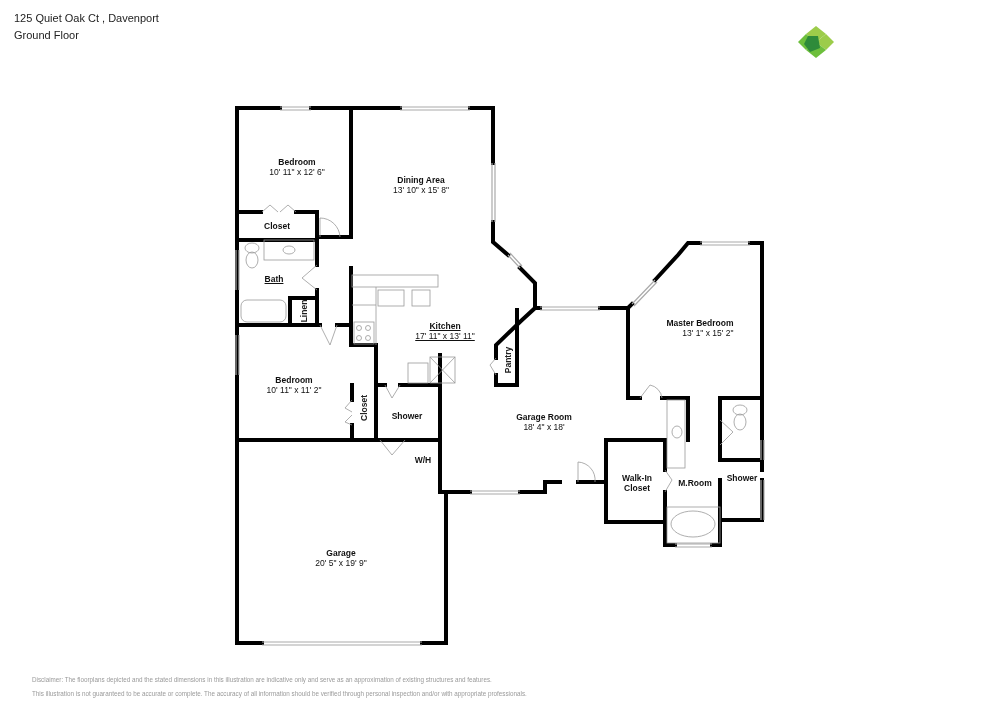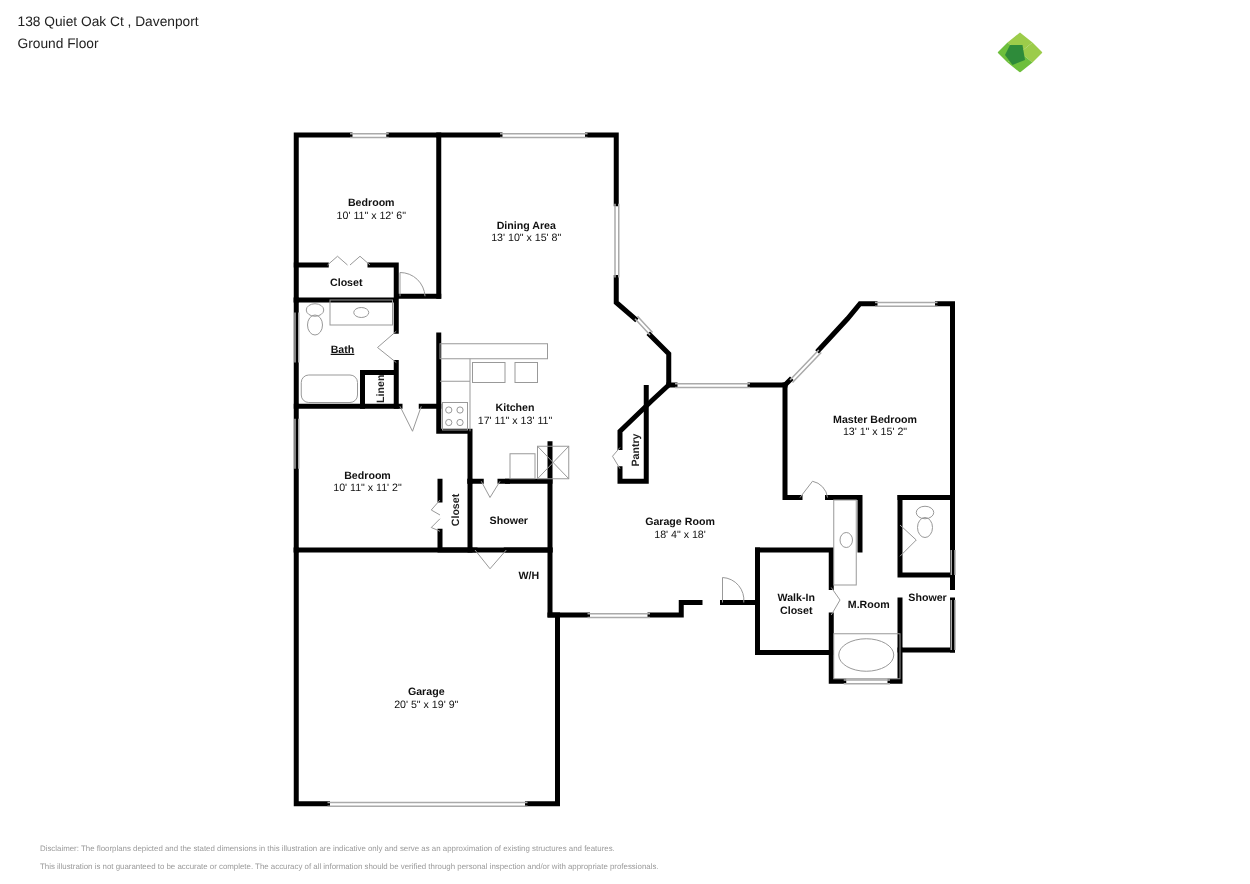--- a/index.html
+++ b/index.html
@@ -12,21 +12,21 @@
   .plan { position:absolute; left:0; top:0; }
   .room-label { position:absolute; text-align:center; font-size:8.5px; line-height:10px; color:#111; transform:translateX(-50%); white-space:nowrap; }
   .room-label .n { font-weight:bold; }
   .vlabel { position:absolute; font-size:8.5px; font-weight:bold; transform-origin:center; transform:translate(-50%,-50%) rotate(-90deg); white-space:nowrap; }
   .disc { position:absolute; left:32px; top:673px; font-size:6.3px; line-height:14px; color:#9a9a9a; }
 </style>
 </head>
 <body>
 
 <div class="hdr">
-  <div>138 Quiet Oak Ct , Davenport</div>
+  <div>125 Quiet Oak Ct , Davenport</div>
   <div>Ground Floor</div>
 </div>
 
 <div class="logo">
   <svg width="36" height="34" viewBox="0 0 36 34">
     <polygon points="18,2 28,10 18,18 8,10" fill="#9ccc4a"></polygon>
     <polygon points="8,10 18,18 8,26 0,18" fill="#6dbf3c"></polygon>
     <polygon points="28,10 36,18 28,26 18,18" fill="#9ccc4a"></polygon>
     <polygon points="18,18 28,26 18,34 8,26" fill="#6dbf3c"></polygon>
     <polygon points="10,12 20,12 22,24 12,28 6,20" fill="#2e8b3a"></polygon>
@@ -144,41 +144,41 @@
   <div class="n">Dining Area</div>
   <div>13' 10" x 15' 8"</div>
 </div>
 <div class="room-label" style="left:277px; top:221px;">
   <div class="n">Closet</div>
 </div>
 <div class="room-label" style="left:274px; top:274px;text-decoration:underline;">
   <div class="n">Bath</div>
 </div>
 <div class="vlabel" style="left:304px; top:311px;">Linen</div>
-<div class="room-label" style="left:412px; top:321px;">
+<div class="room-label" style="left:445px; top:321px;text-decoration:underline;">
   <div class="n">Kitchen</div>
   <div>17' 11" x 13' 11"</div>
 </div>
 <div class="vlabel" style="left:508px; top:360px;">Pantry</div>
 <div class="room-label" style="left:294px; top:375px;">
   <div class="n">Bedroom</div>
   <div>10' 11" x 11' 2"</div>
 </div>
 <div class="vlabel" style="left:364px; top:408px;">Closet</div>
 <div class="room-label" style="left:407px; top:411px;">
   <div class="n">Shower</div>
 </div>
 <div class="room-label" style="left:423px; top:455px;">
   <div class="n">W/H</div>
 </div>
 <div class="room-label" style="left:544px; top:412px;">
   <div class="n">Garage Room</div>
   <div>18' 4" x 18'</div>
 </div>
-<div class="room-label" style="left:700px; top:330px;">
+<div class="room-label" style="left:700px; top:318px;text-align:right;">
   <div class="n">Master Bedroom</div>
   <div>13' 1" x 15' 2"</div>
 </div>
 <div class="room-label" style="left:637px; top:473px;">
   <div class="n">Walk-In</div>
   <div class="n">Closet</div>
 </div>
 <div class="room-label" style="left:695px; top:478px;">
   <div class="n">M.Room</div>
 </div>

